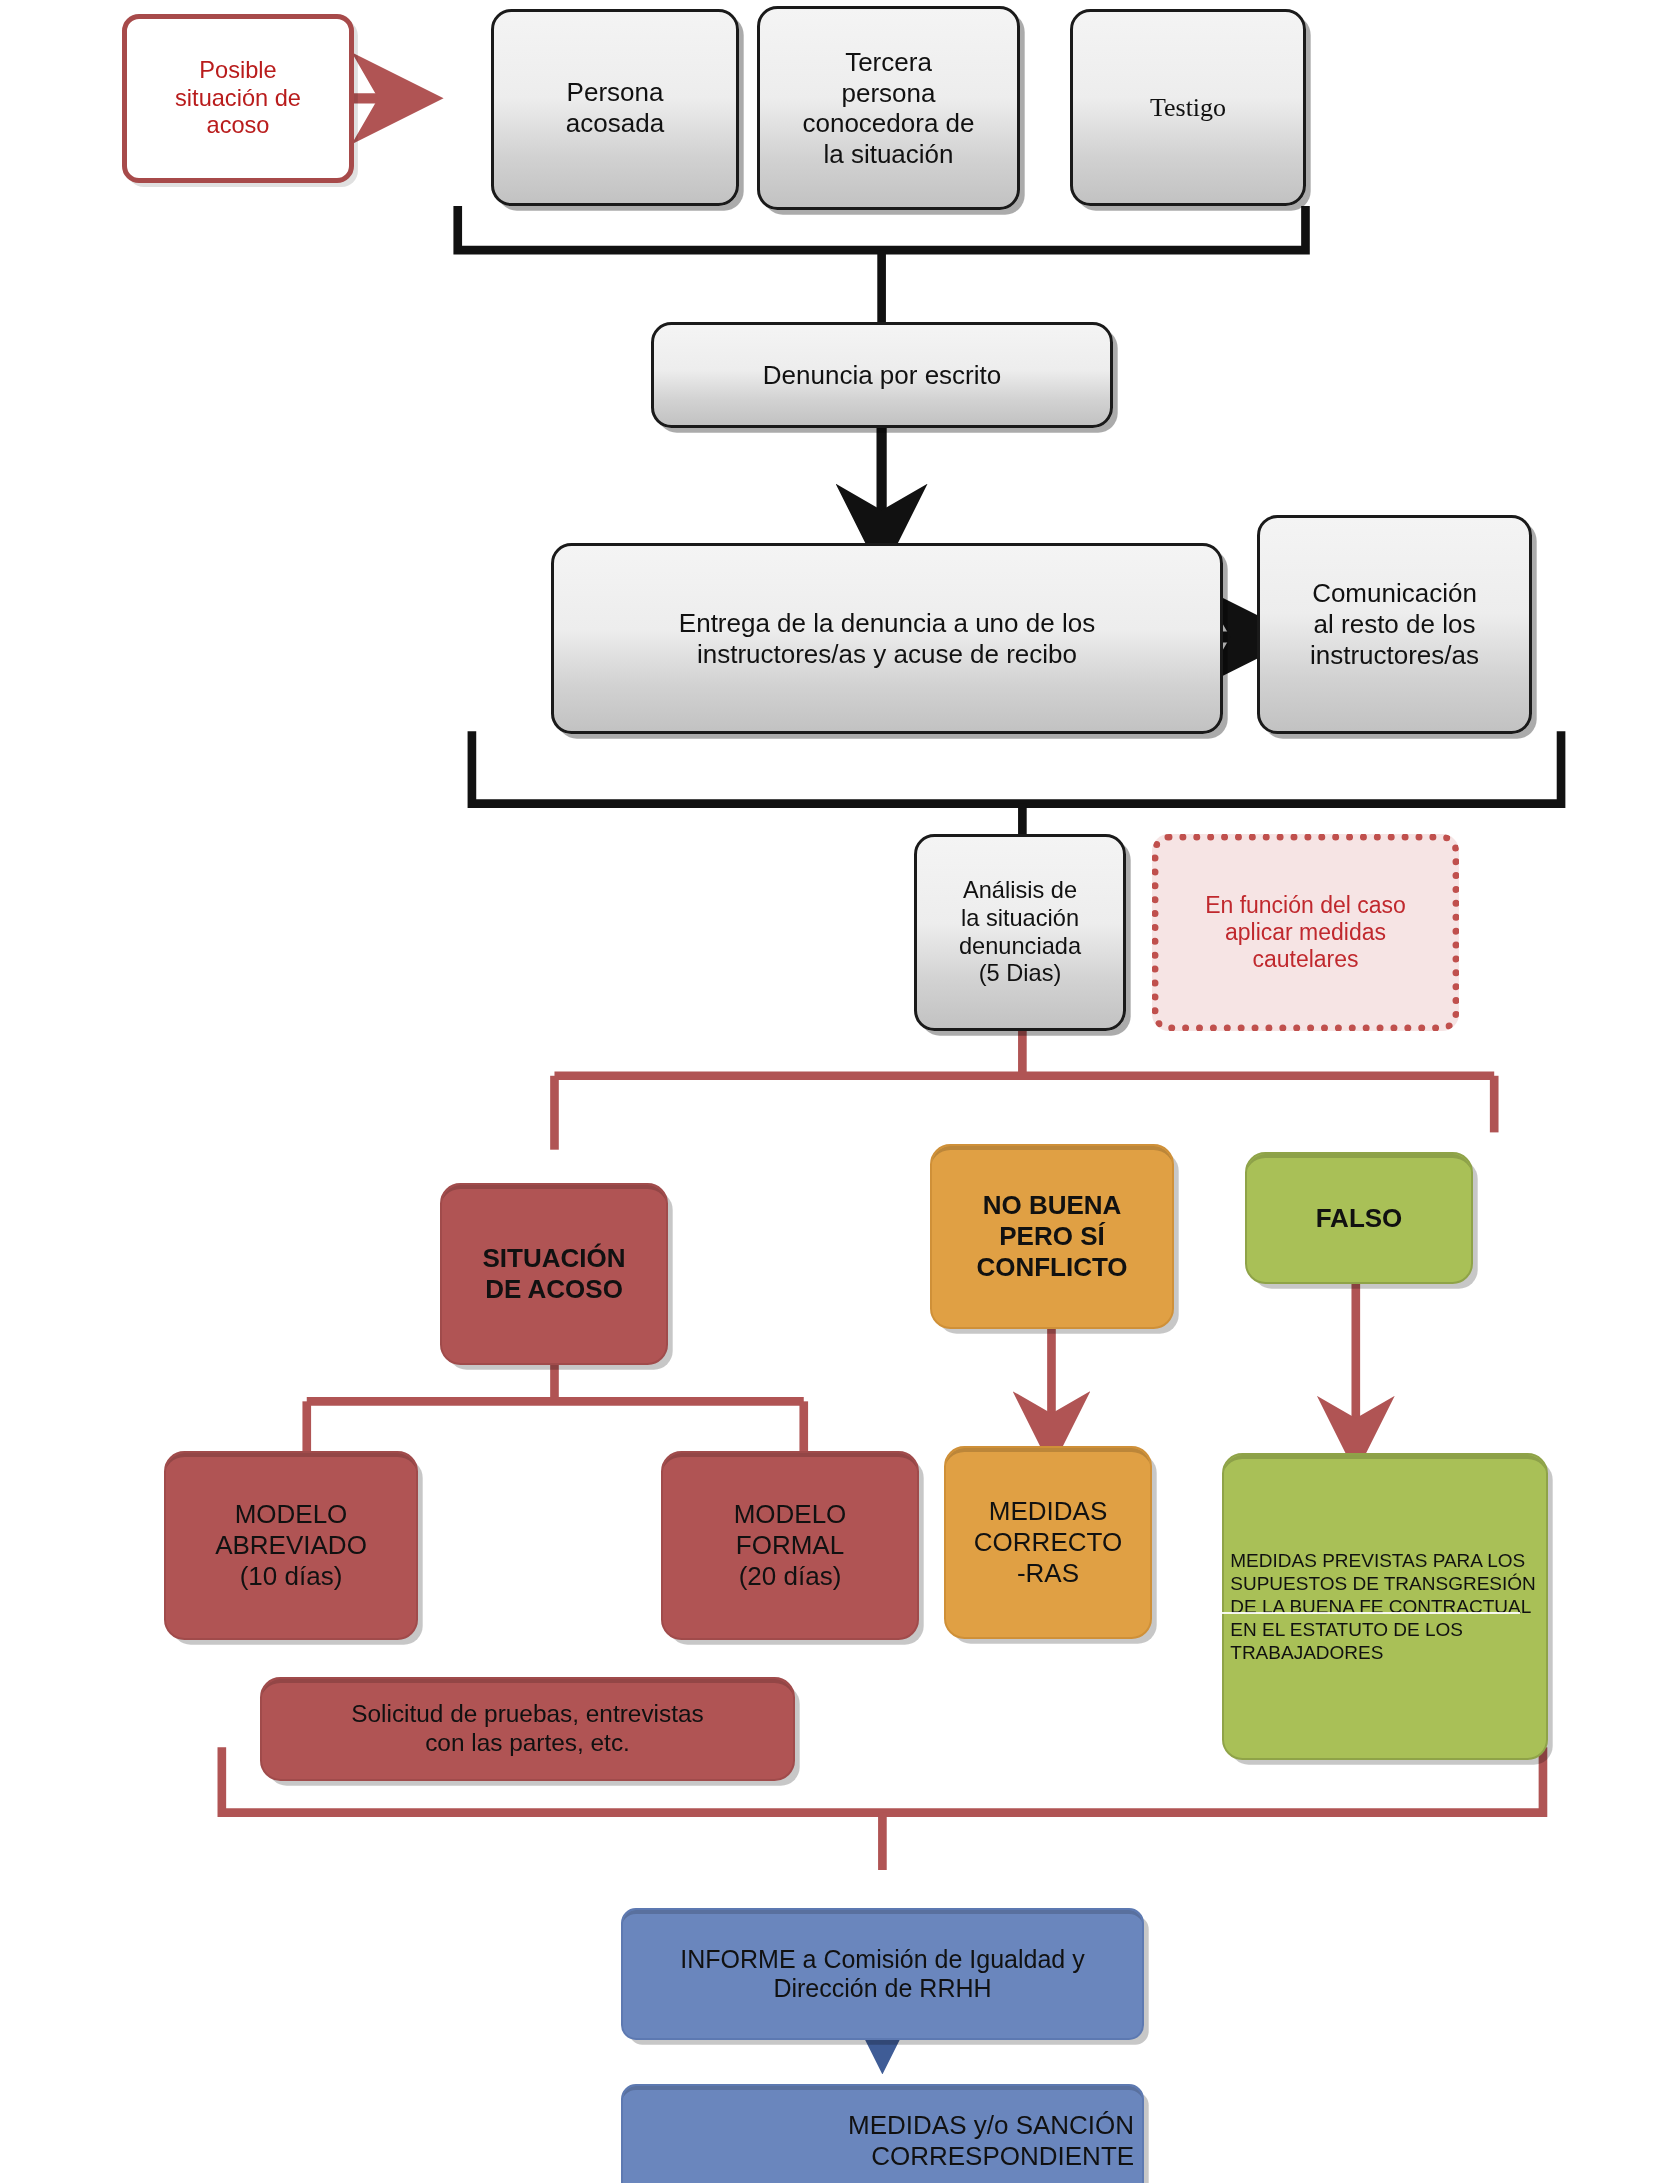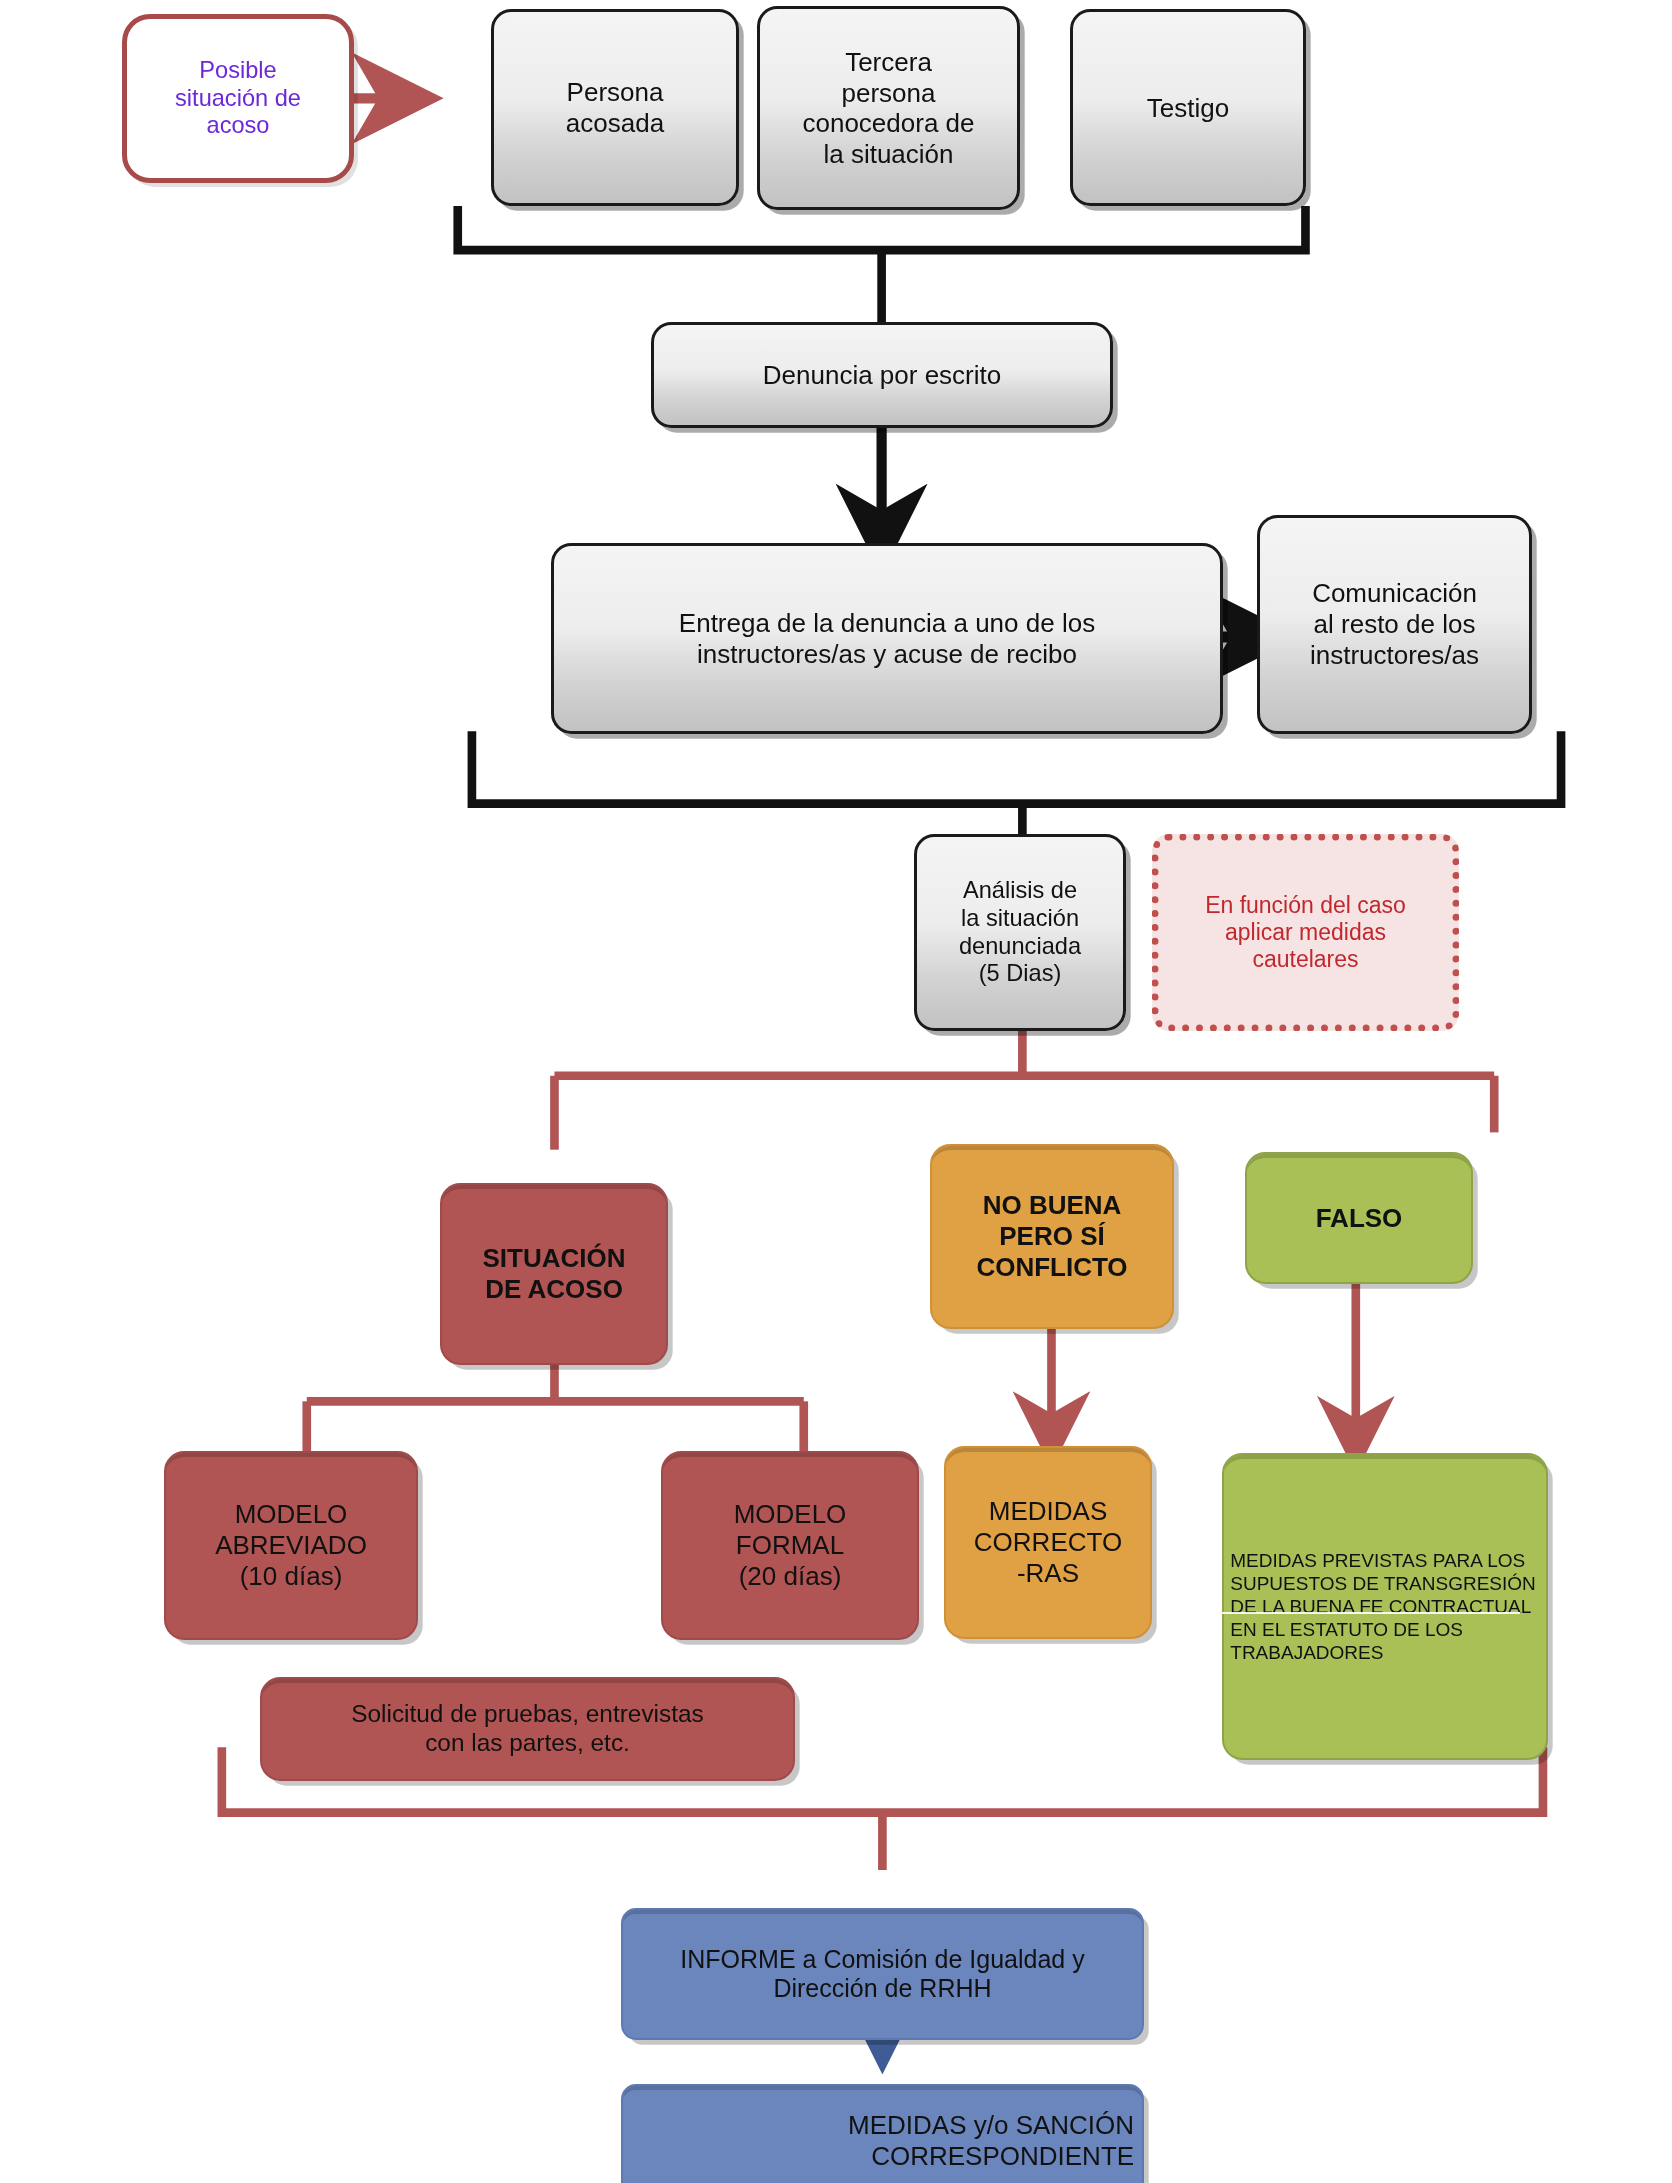--- a/index.html
+++ b/index.html
@@ -15,23 +15,23 @@
     border:3.9px solid #1a1a1a;
     border-radius:20.4px;
     background:linear-gradient(to bottom,#f4f4f4 0%,#ededed 45%,#d2d2d2 75%,#c2c2c2 100%);
     box-shadow:5.5px 5.5px 0 -0.8px rgba(0,0,0,0.33);
     color:#111;
     font-size:26px;
   }
   
   .redoutline{
     border:5.5px solid #a74a4a;
-    border-radius:28px;
+    border-radius:17px;
     background:#ffffff;
-    color:#6d28d9;
+    color:#b91c1c;
     font-size:23.6px;
     box-shadow:4.7px 4.7px 0 -0.8px rgba(0,0,0,0.12);
   }
   
   .dotted{
     border:7px dotted #c0504d;
     border-radius:17px;
     background:#f6e4e4;
     color:#c0282d;
     font-size:23px;
@@ -148,21 +148,21 @@
 acosada</span>
   </div>
 
   <div class="node grey" style="left:757px;top:6.3px;width:263px;height:204px;">
     <span class="txt">Tercera
 persona
 conocedora de
 la situación</span>
   </div>
 
-  <div class="node grey" style="left:1070px;top:9.4px;width:236px;height:197px;">
+  <div class="node grey" style="left:1070px;top:9.4px;width:236px;height:197px;font-family:Liberation Serif, serif;">
     <span class="txt">Testigo</span>
   </div>
 
   <div class="node grey" style="left:651px;top:322px;width:462px;height:106px;">
     <span class="txt">Denuncia por escrito</span>
   </div>
 
   <div class="node grey" style="left:551px;top:543px;width:672px;height:191px;">
     <span class="txt">Entrega de la denuncia a uno de los
 instructores/as y acuse de recibo</span>

